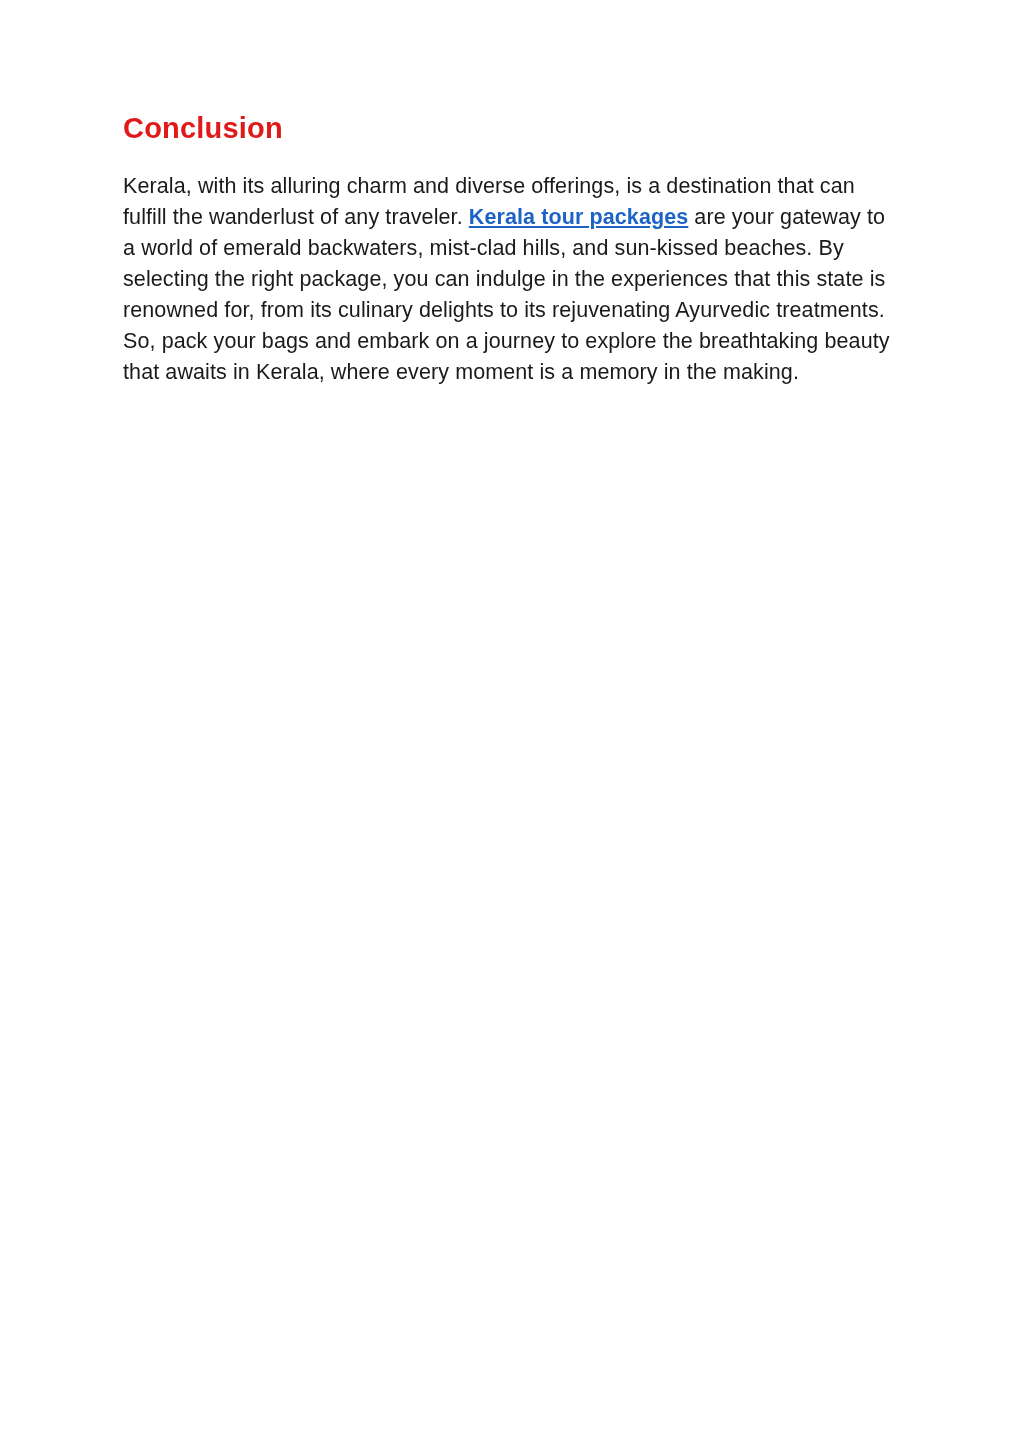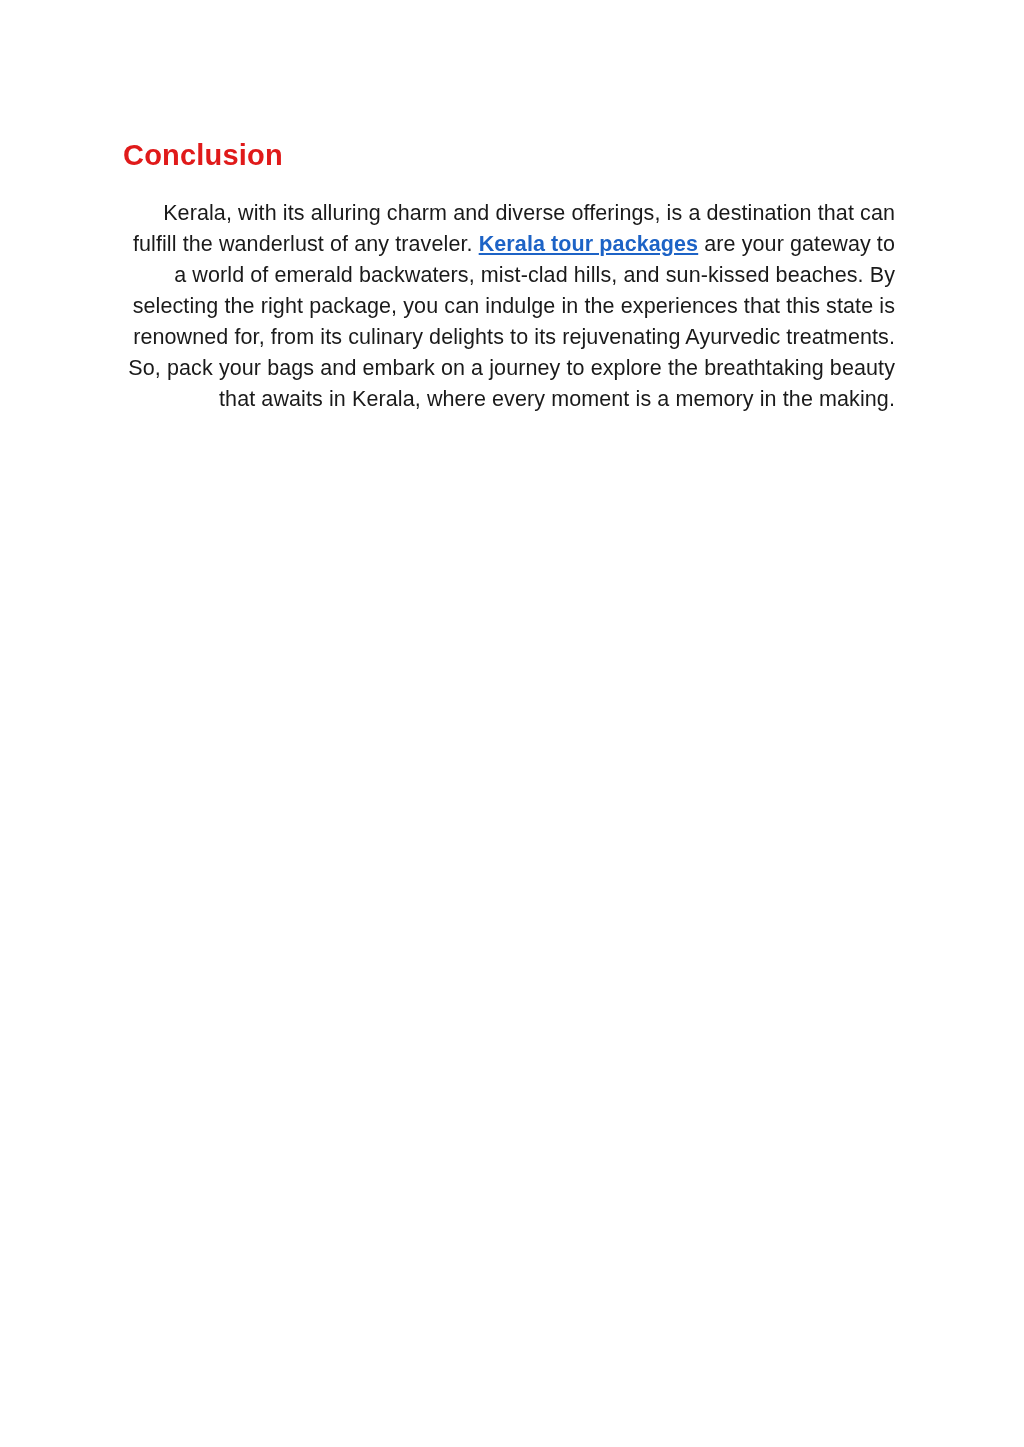--- a/index.html
+++ b/index.html
@@ -10,38 +10,37 @@
   }
   .page {
     position: relative;
     width: 1024px;
     height: 1447px;
     background: #ffffff;
     overflow: hidden;
   }
   .content {
     position: absolute;
-    top: 138px;
+    top: 111px;
     left: 123px;
     width: 772px;
   }
   .heading {
     font-size: 29px;
     font-weight: bold;
     color: #e01a1a;
     line-height: 34px;
     letter-spacing: 0.2px;
     margin-bottom: 26px;
   }
   .paragraph {
     font-size: 21.5px;
     line-height: 31px;
     color: #1a1a1a;
     letter-spacing: 0.1px;
-    text-align: right;
   }
   .paragraph a.link {
     color: #1d63c6;
     font-weight: bold;
     text-decoration: underline;
     cursor: pointer;
   }
 </style>
 </head>
 <body>

